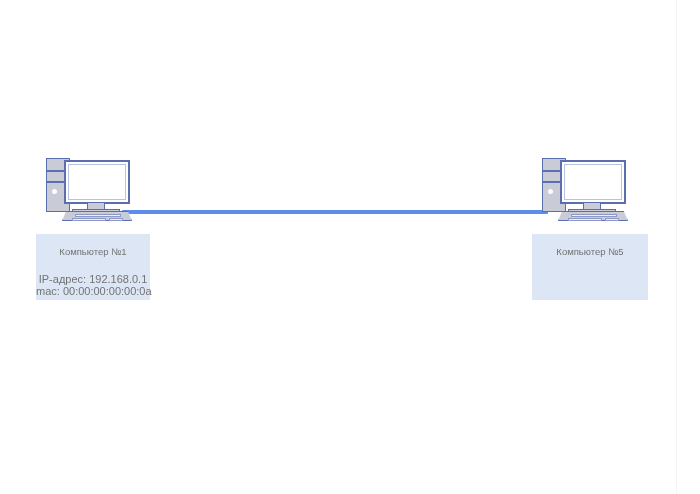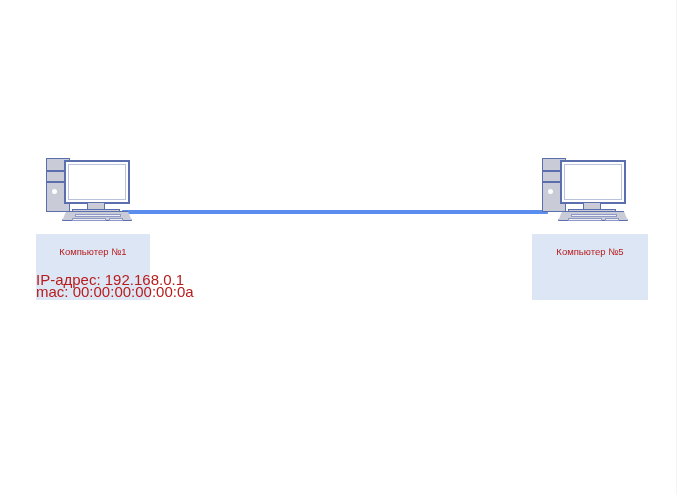--- a/index.html
+++ b/index.html
@@ -139,30 +139,30 @@
   }
   .kb-r1 { left: 12px; top: 2px;   width: 46px; height: 3px; }
   .kb-r2 { left: 9px;  top: 6px;   width: 34px; height: 3px; }
   .kb-r3 { left: 46px; top: 6px;   width: 14px; height: 3px; }
   
   .label-box {
     position: absolute;
     background: #dce6f5;
     box-sizing: border-box;
     text-align: center;
-    color: #b91c1c;
+    color: #737373;
   }
   .label-title {
     font-size: 9.5px;
     line-height: 12px;
     padding-top: 12px;
     white-space: nowrap;
   }
   .label-details {
-    font-size: 15px;
+    font-size: 11px;
     line-height: 11.5px;
     padding-top: 16px;
     white-space: nowrap;
   }
 </style>
 </head>
 <body>
 
 <div id="canvas">
 

